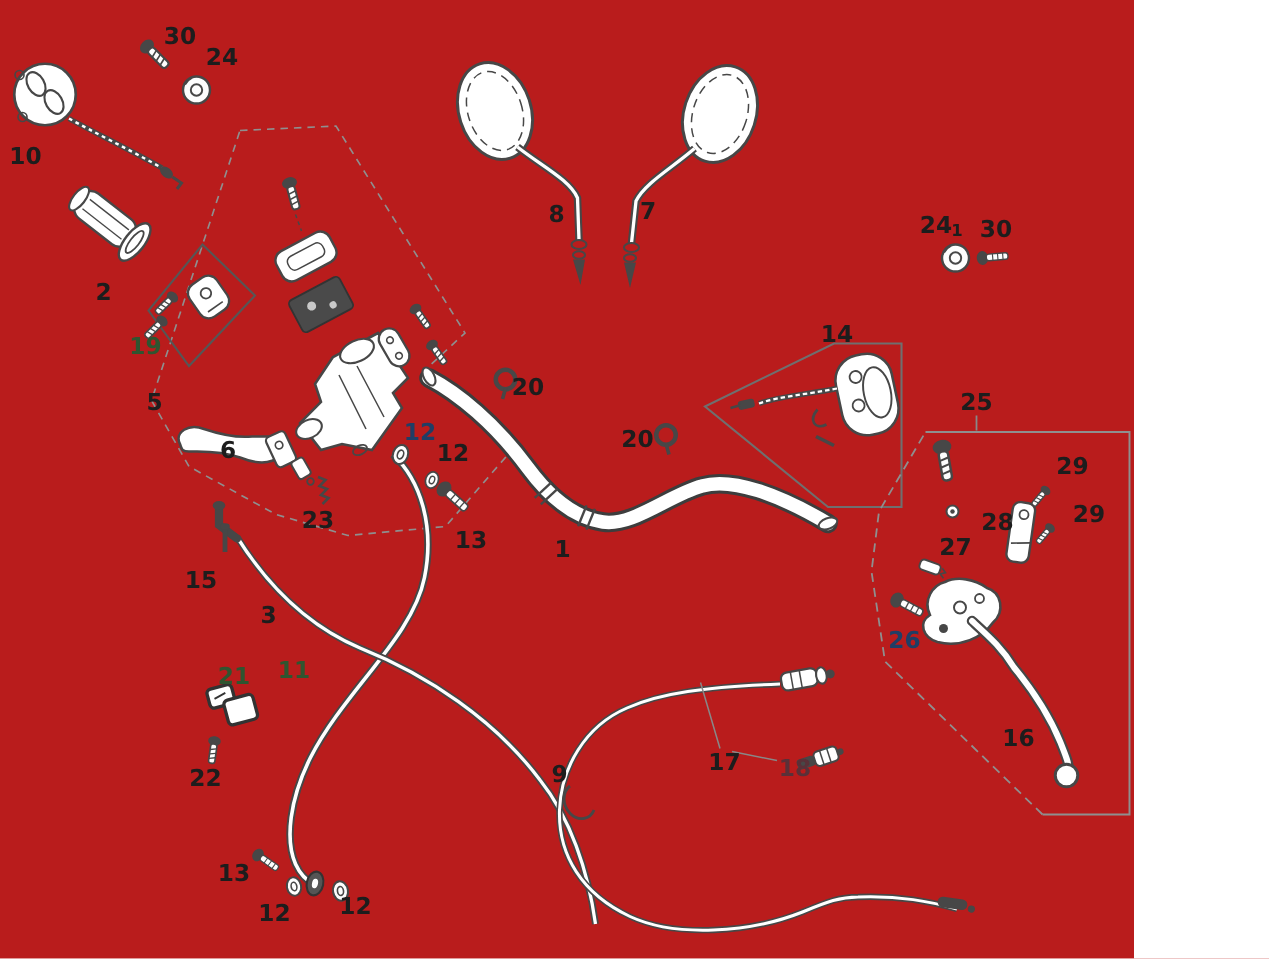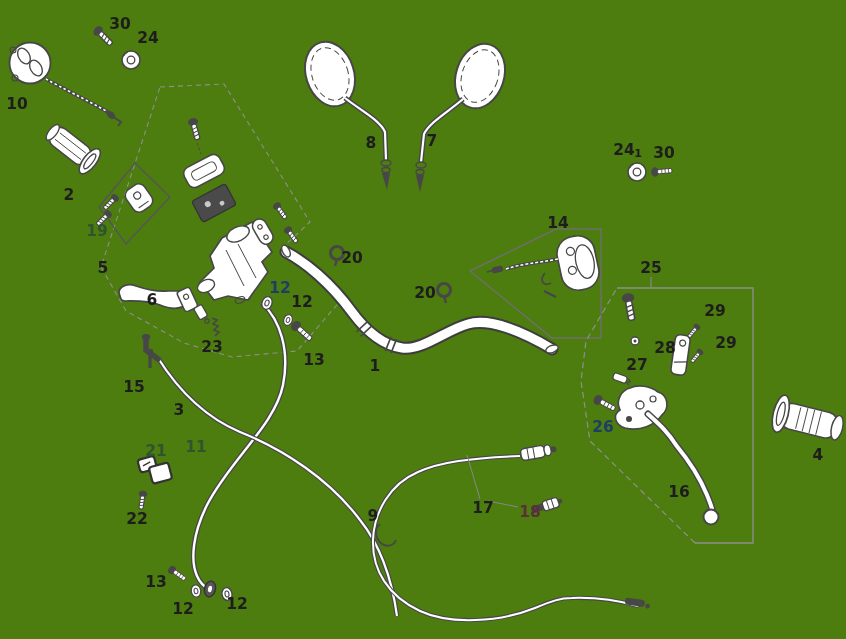--- a/index.html
+++ b/index.html
@@ -1,16 +1,16 @@
 <!DOCTYPE html>
 <html><head>
 <meta charset="utf-8">
 <style>
   html,body{margin:0;padding:0;background:#ffffff;}
-  .stage{position:relative;width:846px;height:639px;background:#4d7c0f;overflow:hidden;
+  .stage{position:relative;width:756px;height:639px;background:#b91c1c;overflow:hidden;
          font-family:"Liberation Sans", sans-serif;}
   svg{position:absolute;left:0;top:0;}
   text{font-family:"DejaVu Sans", sans-serif;font-weight:bold;font-size:15.5px;}
   text.small{font-size:11px;}
 </style>
 </head>
 <body>
 
 <div class="stage">
 <svg width="846" height="639" viewBox="0 0 846 639">

